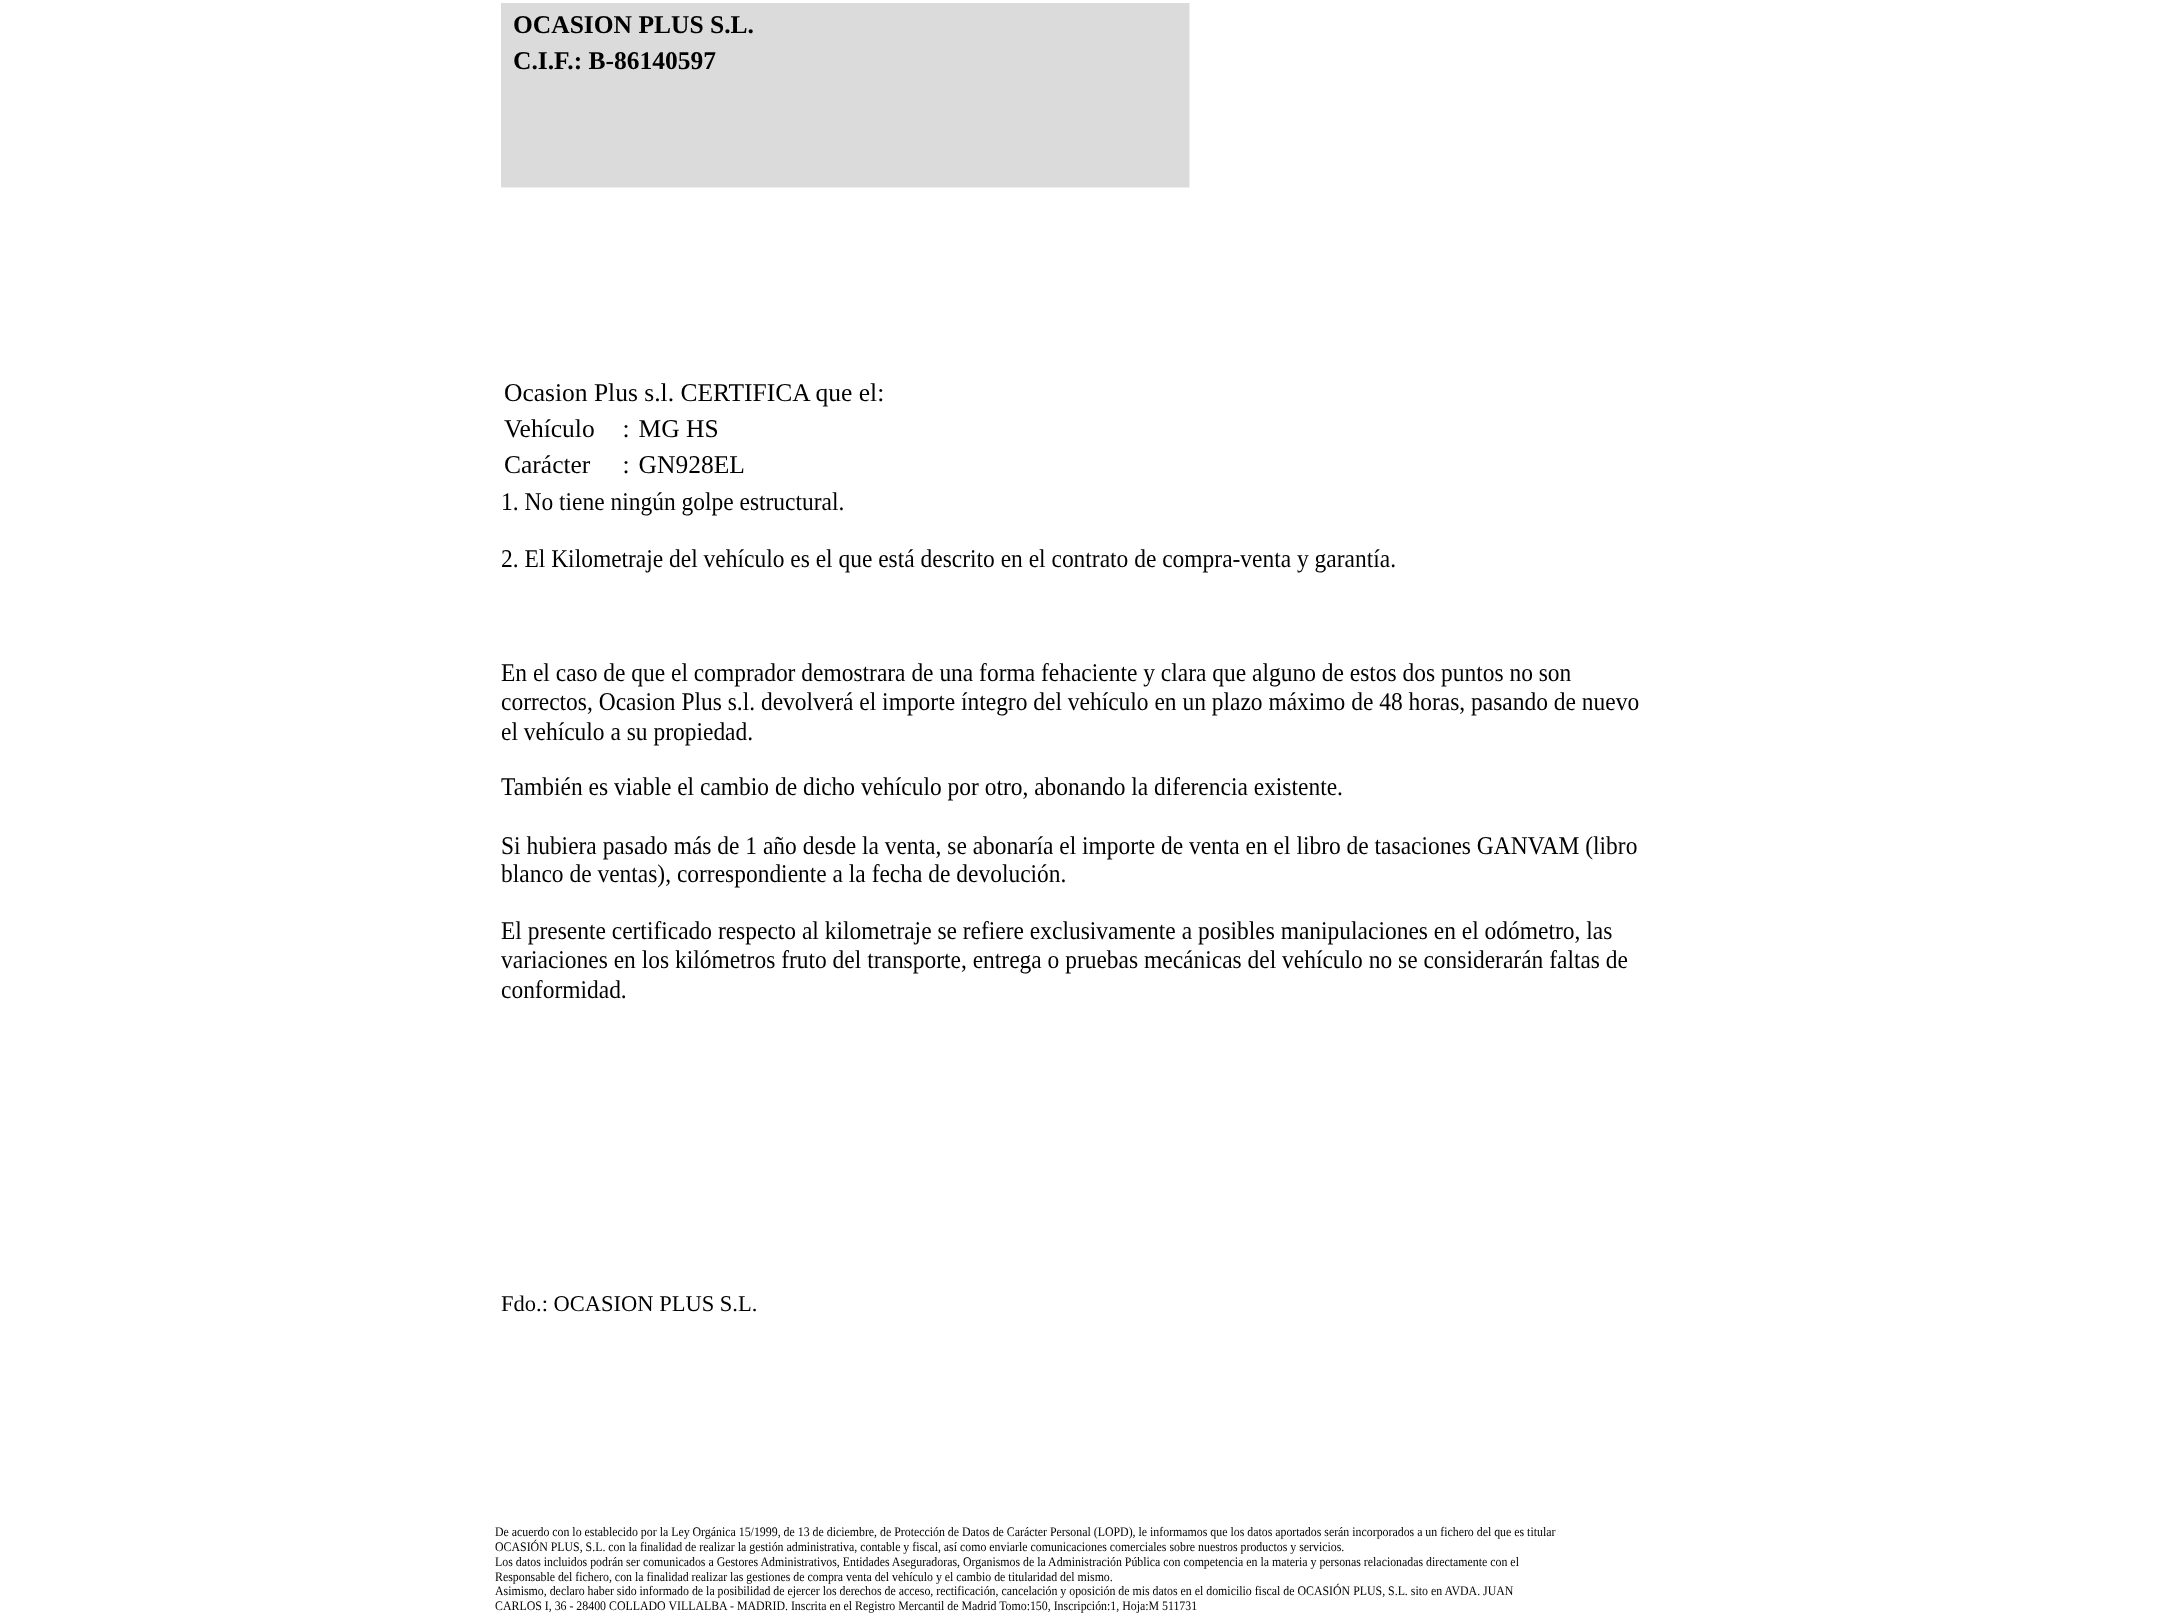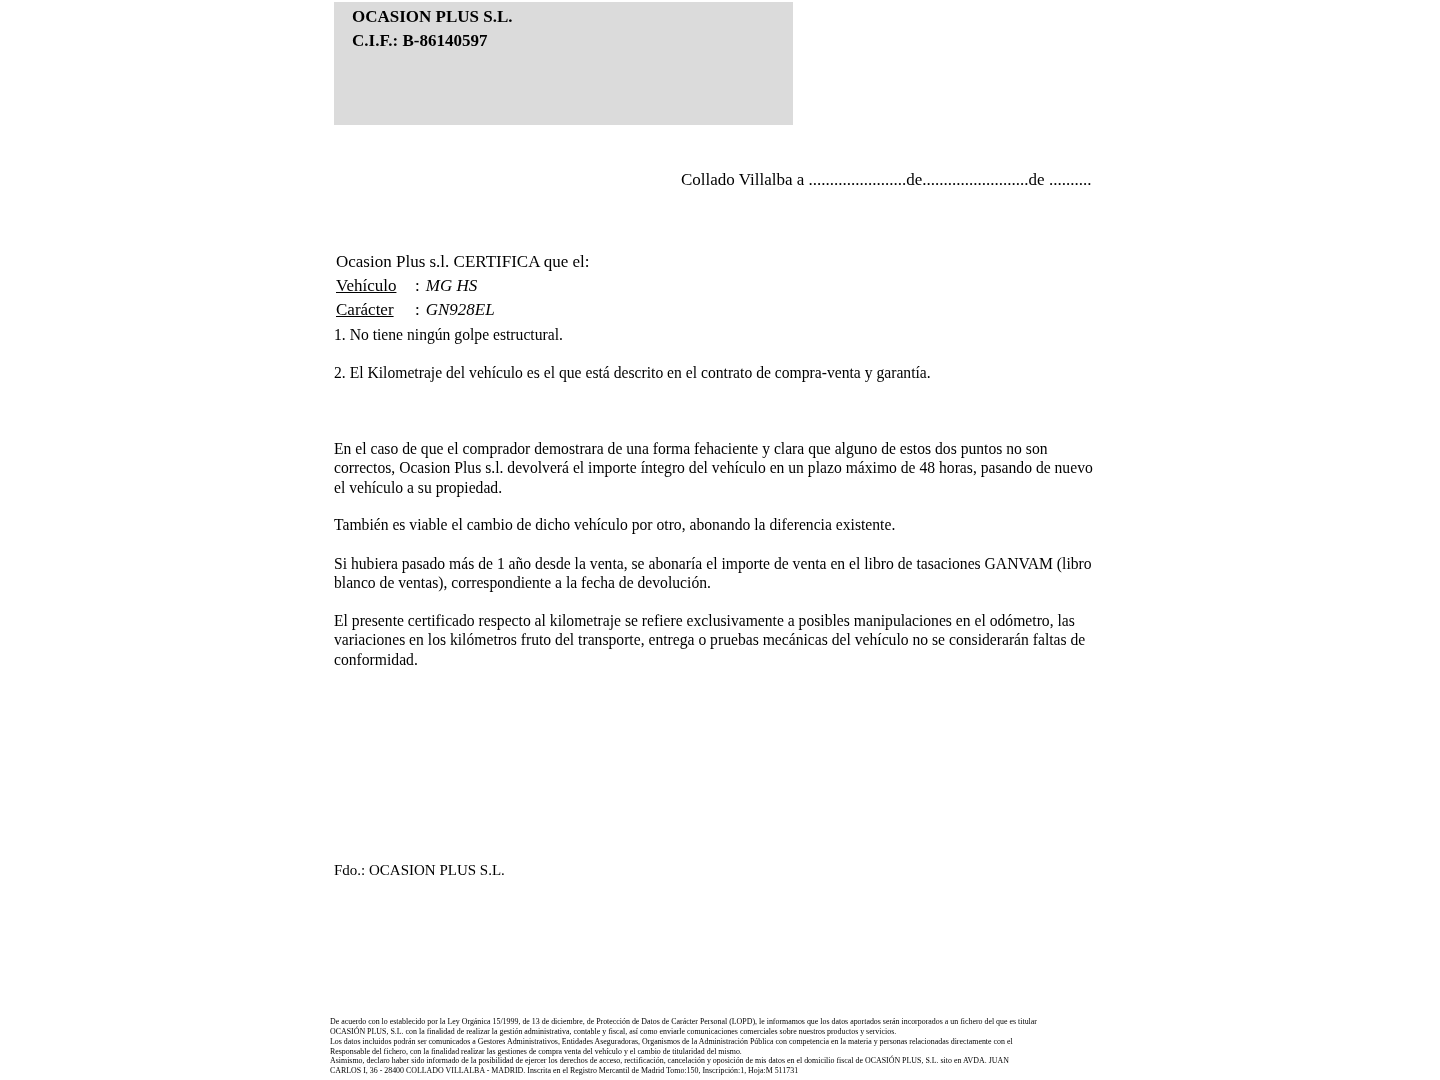--- a/index.html
+++ b/index.html
@@ -17,21 +17,21 @@
     overflow: hidden;
   }
   .header-box {
     position: absolute;
     left: 334px;
     top: 2px;
     width: 459px;
     height: 123px;
     background: #dbdbdb;
     box-sizing: border-box;
-    padding: 3px 0 0 18px;
+    padding: 3px 0 0 8px;
     font-weight: bold;
     font-size: 17px;
     line-height: 24px;
     white-space: nowrap;
   }
   .date-line {
     position: absolute;
     left: 681px;
     top: 170px;
     font-size: 17px;
@@ -42,23 +42,22 @@
     left: 336px;
     top: 214px;
     font-size: 17px;
     line-height: 24px;
     white-space: nowrap;
     margin-top: 36px;
   }
   .cert-label {
     display: inline-block;
     width: 79px;
-    text-decoration: underline;
   }
-  .cert-value { margin-left: 6px; font-style: italic; }
+  .cert-value { margin-left: 6px; }
   .condensed {
     transform: scaleX(0.92);
     transform-origin: 0 0;
   }
   .point {
     position: absolute;
     left: 334px;
     font-size: 17px;
     line-height: 19.5px;
     white-space: nowrap;
@@ -93,21 +92,20 @@
 </head>
 <body>
 
 <div class="page">
 
   <div class="header-box">
     <div>OCASION PLUS S.L.</div>
     <div>C.I.F.: B-86140597</div>
   </div>
 
-  <div class="date-line">Collado Villalba a .......................de.........................de ..........</div>
 
   <div class="cert-block">
     <div>Ocasion Plus s.l. CERTIFICA que el:</div>
     <div>
       <span class="cert-label">Vehículo</span><span>:</span><span class="cert-value">MG HS</span>
     </div>
     <div>
       <span class="cert-label">Carácter</span><span>:</span><span class="cert-value">GN928EL</span>
     </div>
   </div>

